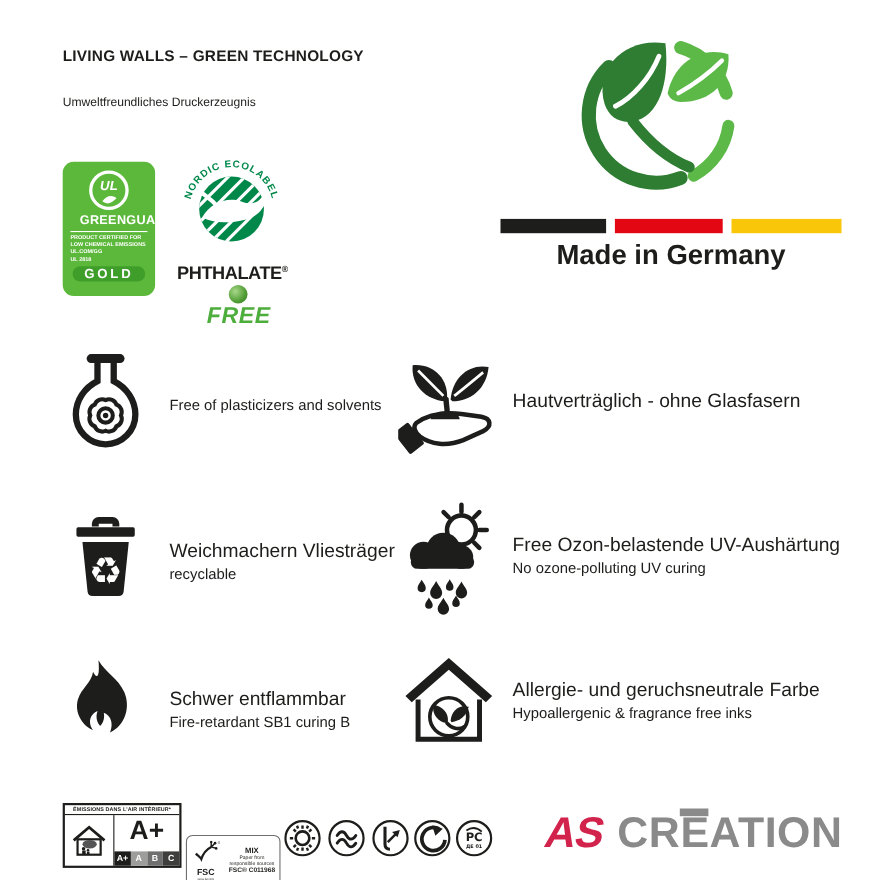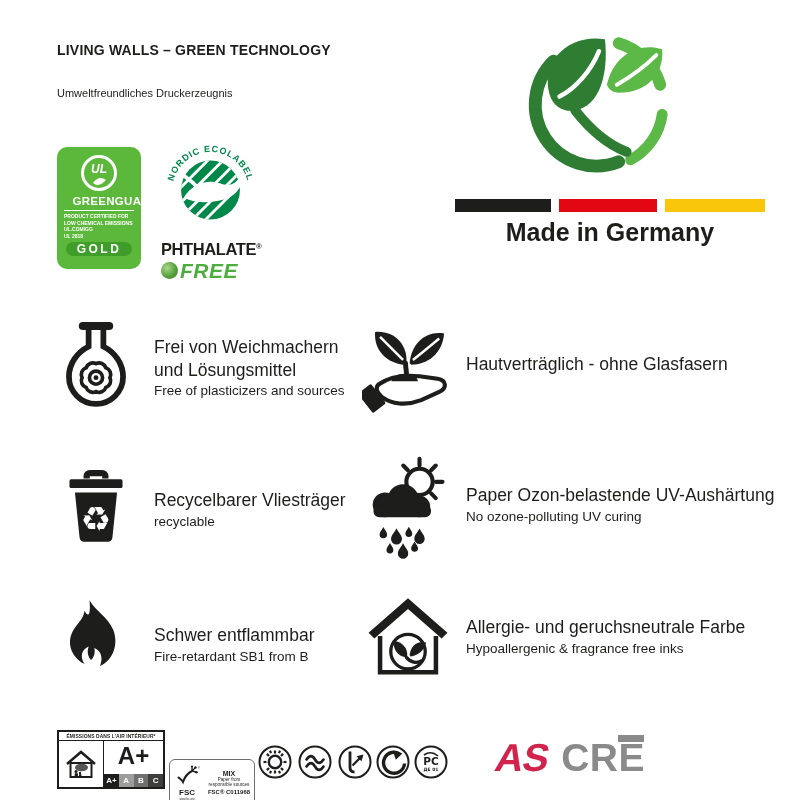--- a/index.html
+++ b/index.html
@@ -30,21 +30,21 @@
   .gg-rule { width:70px; border-top:1.7px solid #fff; margin:3px 0 2px 0; }
   .gg-lines { width:70px; font-size:5px; line-height:1.3; font-weight:bold; text-align:left; }
   .gg-gold { margin-top:3px; width:66px; height:14px; background:#3f9e2a; border-radius:7px;
     font-size:12px; font-weight:bold; letter-spacing:2.5px; display:flex; align-items:center; justify-content:center; }
 
   
   .nordic { left:163px; top:133px; width:95px; height:95px; }
   .phthalate { left:161px; top:241px; width:110px; }
   .ph-word1 { font-size:16.5px; font-weight:bold; letter-spacing:-.4px; line-height:1; }
   .ph-reg { font-size:8px; vertical-align:super; font-weight:bold; }
-  .ph-row2 { display:flex; align-items:center; margin-top:1px; }
+  .ph-row2 { display:flex; align-items:center; margin-top:1px;flex-direction:column; }
   .ph-ball { width:17px; height:17px; border-radius:50%;
     background:radial-gradient(circle at 35% 35%, #a8d88a, #4f9c33 60%, #3c7d26); }
   .ph-word2 { font-size:21px; font-weight:900; font-style:italic; color:#4eae3d; margin-left:2px; letter-spacing:.5px; }
 
   
   .feature { display:flex; align-items:center; }
   .f-icon { flex:0 0 100px; display:flex; align-items:center; justify-content:center; }
   .f-text { padding-left:8px; }
   .f-title { font-size:17.5px; line-height:1.3; }
   .f-sub { font-size:13.5px; margin-top:2px; }
@@ -161,22 +161,21 @@
     <div class="f-icon">
       <svg width="82" height="104" viewBox="0 0 100 118">
         <path d="M34 9 H66" stroke="#1d1d1b" stroke-width="10" stroke-linecap="round" fill="none"></path>
         <path d="M41 14 V34 C27 41 17 55 17 71 A33 33 0 0 0 83 71 C83 55 73 41 59 34 V14" fill="none" stroke="#1d1d1b" stroke-width="7" stroke-linecap="round"></path>
         <path d="M67 72 A8.6 8.6 0 0 1 62 84 A8.6 8.6 0 0 1 50 89 A8.6 8.6 0 0 1 38 84 A8.6 8.6 0 0 1 33 72 A8.6 8.6 0 0 1 38 60 A8.6 8.6 0 0 1 50 55 A8.6 8.6 0 0 1 62 60 A8.6 8.6 0 0 1 67 72 Z" fill="none" stroke="#1d1d1b" stroke-width="4.5"></path>
         <circle cx="50" cy="72" r="8" fill="none" stroke="#1d1d1b" stroke-width="4.5"></circle>
         <circle cx="50" cy="72" r="3" fill="#1d1d1b"></circle>
       </svg>
     </div>
     <div class="f-text">
-      <div class="f-title">Frei von Weichmachern und Lösungsmittel</div>
-      <div class="f-sub">Free of plasticizers and sources</div>
+      <div class="f-sub">Free of plasticizers and solvents</div>
     </div>
   </div>
 
   <div class="abs feature feat-r" style="top:300px;">
     <div class="f-icon">
       <svg width="92" height="100" viewBox="0 0 112 118">
         <path d="M52 60 C30 58 14 42 16 20 C40 18 56 36 54 58 Z" fill="#1d1d1b"></path>
         <path d="M22 26 C34 38 44 48 50 54" stroke="#fff" stroke-width="3" fill="none"></path>
         <path d="M58 58 C60 34 78 18 100 22 C98 46 80 60 60 60 Z" fill="#1d1d1b"></path>
         <path d="M94 28 C82 38 70 48 62 54" stroke="#fff" stroke-width="3" fill="none"></path>
@@ -194,21 +193,21 @@
   <div class="abs feature feat-l" style="top:445px;">
     <div class="f-icon">
       <svg width="78" height="102" viewBox="0 0 100 110">
         <path d="M38 16 v-3 a4 4 0 0 1 4 -4 h16 a4 4 0 0 1 4 4 v3" fill="none" stroke="#1d1d1b" stroke-width="8"></path>
         <rect x="16" y="17" width="68" height="11" rx="2" fill="#1d1d1b"></rect>
         <path d="M23 34 H77 L71 92 a6 6 0 0 1 -6 5 H35 a6 6 0 0 1 -6 -5 Z" fill="#1d1d1b"></path>
         <text x="50" y="83" font-size="44" text-anchor="middle" fill="#ffffff" font-family="DejaVu Sans, sans-serif">♻</text>
       </svg>
     </div>
     <div class="f-text">
-      <div class="f-title">Recycelbarer Vliesträger</div>
+      <div class="f-title">Weichmachern Vliesträger</div>
       <div class="f-sub">recyclable</div>
     </div>
   </div>
 
   <div class="abs feature feat-r" style="top:440px;">
     <div class="f-icon">
       <svg width="92" height="110" viewBox="0 0 112 122">
         <g stroke="#1d1d1b" stroke-width="5" stroke-linecap="round">
           <path d="M70 6 V14"></path>
             <path d="M89.8 14.2 L84.1 19.9"></path>
@@ -226,35 +225,35 @@
           <path transform="translate(42 99) scale(0.95)" d="M0 -9 C3 -3 7 0 7 5 A7 7 0 1 1 -7 5 C-7 0 -3 -3 0 -9 Z"></path>
           <path transform="translate(57 94) scale(0.6)" d="M0 -9 C3 -3 7 0 7 5 A7 7 0 1 1 -7 5 C-7 0 -3 -3 0 -9 Z"></path>
           <path transform="translate(70 99) scale(0.9)" d="M0 -9 C3 -3 7 0 7 5 A7 7 0 1 1 -7 5 C-7 0 -3 -3 0 -9 Z"></path>
           <path transform="translate(34 114) scale(0.6)" d="M0 -9 C3 -3 7 0 7 5 A7 7 0 1 1 -7 5 C-7 0 -3 -3 0 -9 Z"></path>
           <path transform="translate(50 117) scale(0.9)" d="M0 -9 C3 -3 7 0 7 5 A7 7 0 1 1 -7 5 C-7 0 -3 -3 0 -9 Z"></path>
           <path transform="translate(64 112) scale(0.6)" d="M0 -9 C3 -3 7 0 7 5 A7 7 0 1 1 -7 5 C-7 0 -3 -3 0 -9 Z"></path>
         </g>
       </svg>
     </div>
     <div class="f-text">
-      <div class="f-title">Paper Ozon-belastende UV-Aushärtung</div>
+      <div class="f-title">Free Ozon-belastende UV-Aushärtung</div>
       <div class="f-sub">No ozone-polluting UV curing</div>
     </div>
   </div>
 
   <div class="abs feature feat-l" style="top:580px;">
     <div class="f-icon">
       <svg width="78" height="100" viewBox="0 0 96 112">
         <path d="M40 2 C48 16 62 22 69 38 C76 55 70 75 53 83 C57 73 54 64 46 61 C48 71 42 79 33 80 C21 74 13 60 17 46 C21 33 32 28 34 15 C37 22 42 24 40 2 Z" fill="#1d1d1b"></path>
         <path d="M33 79 C28 71 31 62 39 59 C36 67 39 75 46 79 C42 82 36 82 33 79 Z" fill="#fff"></path>
       </svg>
     </div>
     <div class="f-text">
       <div class="f-title">Schwer entflammbar</div>
-      <div class="f-sub">Fire-retardant SB1 from B</div>
+      <div class="f-sub">Fire-retardant SB1 curing B</div>
     </div>
   </div>
 
   <div class="abs feature feat-r" style="top:572px;">
     <div class="f-icon">
       <svg width="92" height="92" viewBox="0 0 112 108">
         <path d="M8 50 L56 8 L104 50 L97 57 L56 21 L15 57 Z" fill="#1d1d1b"></path>
         <path d="M22 54 V98 H90 V54" fill="none" stroke="#1d1d1b" stroke-width="5.5"></path>
         <circle cx="56" cy="73" r="21" fill="none" stroke="#1d1d1b" stroke-width="4"></circle>
         <path d="M54 80 C44 79 37 70 39 60 C49 61 56 69 55 78 Z" fill="#1d1d1b"></path>
@@ -353,16 +352,17 @@
     <path d="M10 10 q7 -5 14 1" fill="none" stroke="#1d1d1b" stroke-width="1.6"></path>
     <text x="17" y="19.5" font-size="10.5" font-weight="bold" fill="#1d1d1b" text-anchor="middle" font-family="DejaVu Sans, sans-serif">РС</text>
     <text x="17" y="26" font-size="4.5" font-weight="bold" fill="#1d1d1b" text-anchor="middle" font-family="DejaVu Sans, sans-serif">ДЕ 01</text>
   </svg>
 
   <div class="abs as-logo">
     <span class="as-as">AS</span>
     <span class="as-creation">
         <span>CR</span>
         <span class="as-e">E</span>
+        <span>ATION</span>
       </span>
   </div>
 
 </div>
 
 </body></html>

